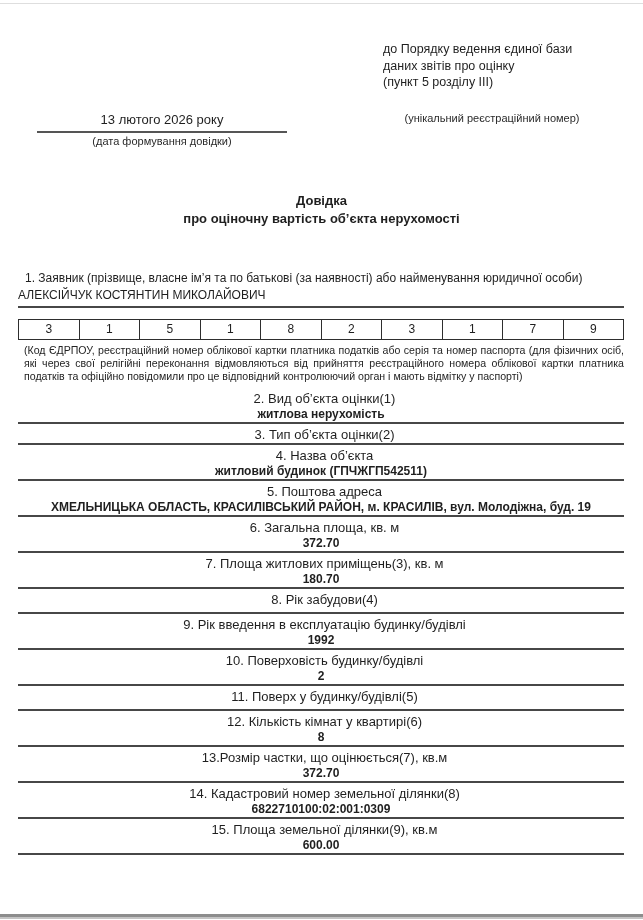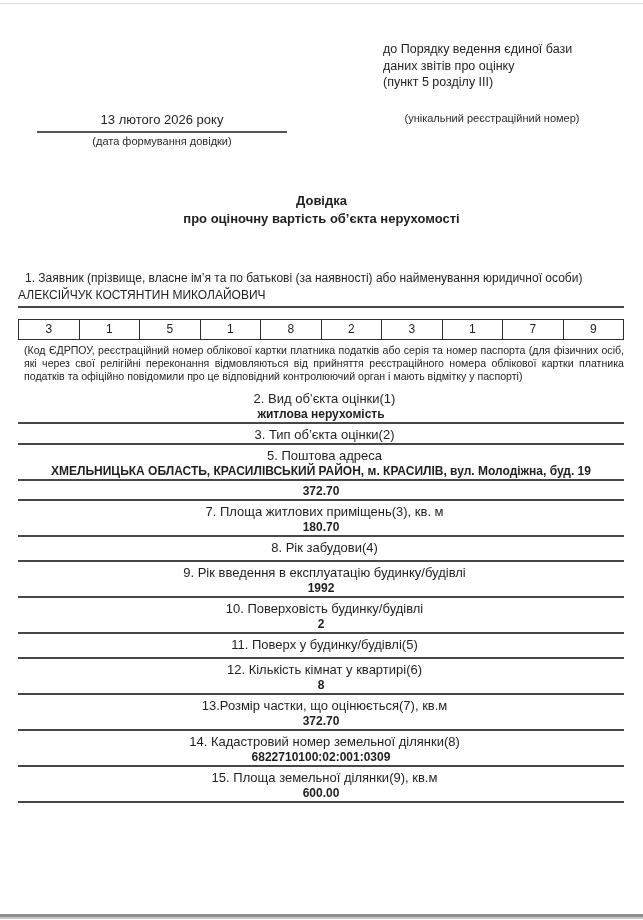--- a/index.html
+++ b/index.html
@@ -96,27 +96,32 @@
     <div class="sections">
   <div class="section">
     <div class="label">2. Вид об’єкта оцінки(1)</div>
     <div class="value">житлова нерухомість</div>
   </div>
 
   <div class="section">
     <div class="label">3. Тип об’єкта оцінки(2)</div>
   </div>
 
+  <div class="section">
+    <div class="label">4. Назва об’єкта</div>
+    <div class="value">житловий будинок (ГПЧЖГП542511)</div>
+  </div>
 
   <div class="section">
     <div class="label">5. Поштова адреса</div>
     <div class="value">ХМЕЛЬНИЦЬКА ОБЛАСТЬ, КРАСИЛІВСЬКИЙ РАЙОН, м. КРАСИЛІВ, вул. Молодіжна, буд. 19</div>
   </div>
 
   <div class="section">
+    <div class="label">6. Загальна площа, кв. м</div>
     <div class="value">372.70</div>
   </div>
 
   <div class="section">
     <div class="label">7. Площа житлових приміщень(3), кв. м</div>
     <div class="value">180.70</div>
   </div>
 
   <div class="section no-value">
     <div class="label">8. Рік забудови(4)</div>

